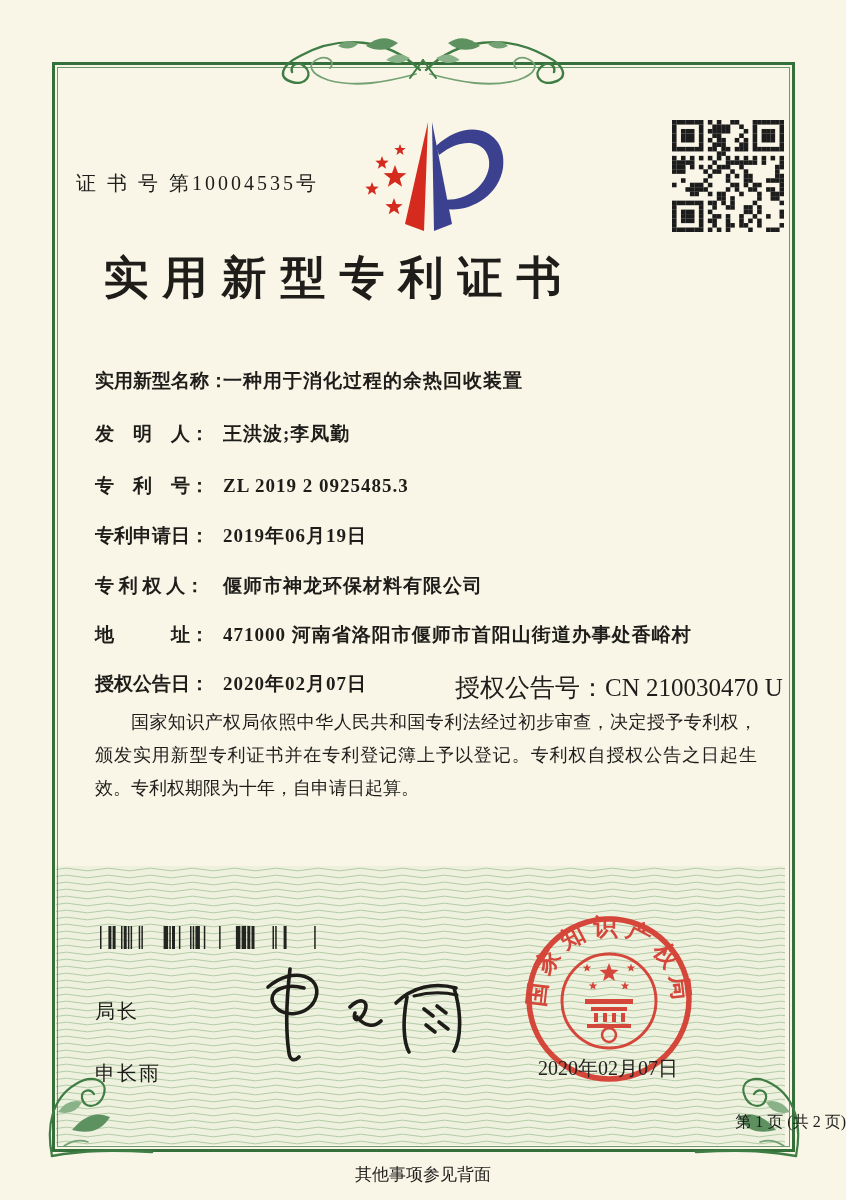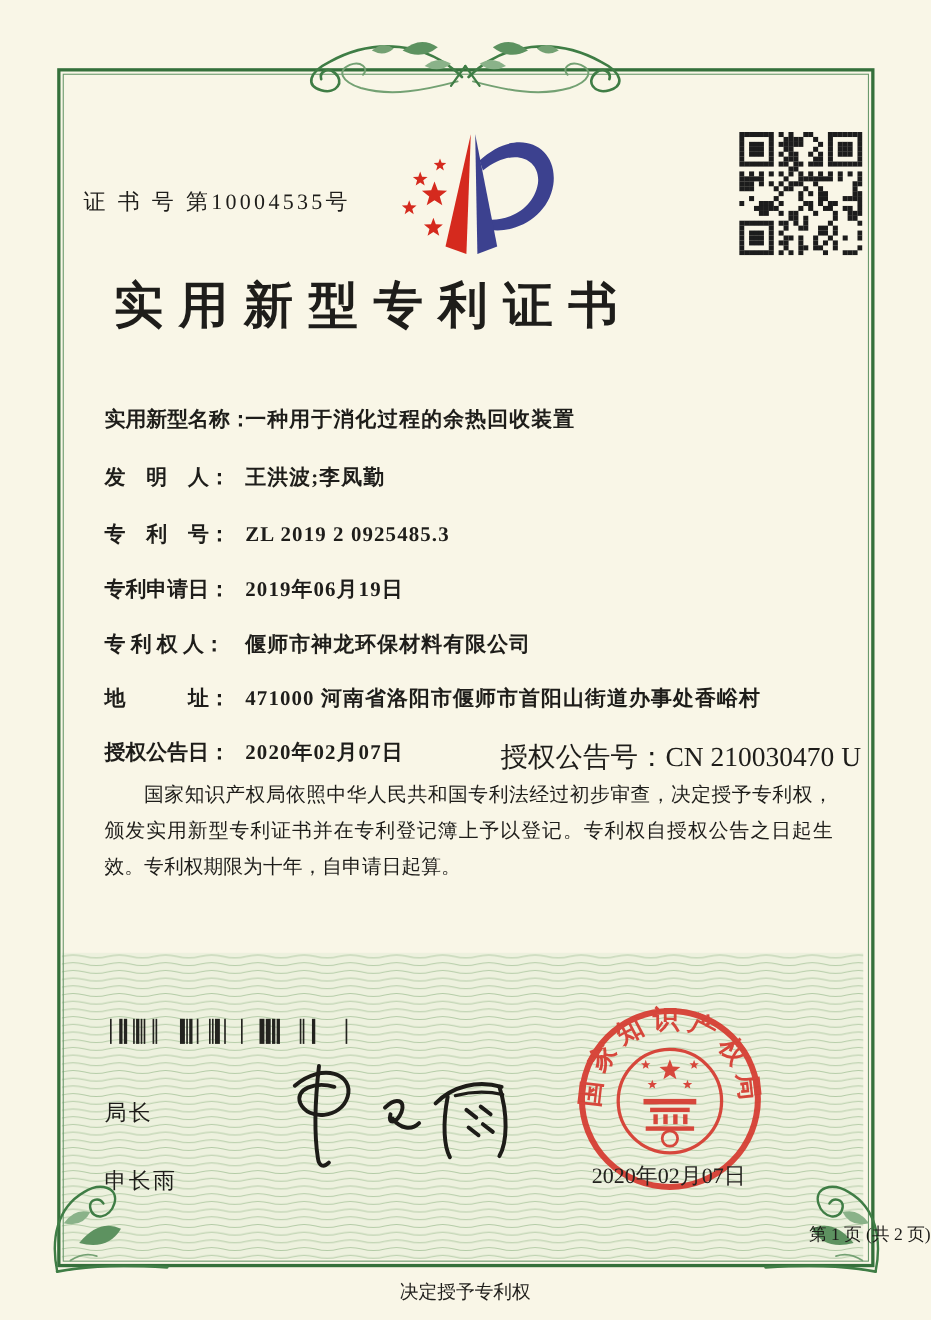--- a/index.html
+++ b/index.html
@@ -515,13 +515,13 @@
       <rect x="89" y="100" width="4" height="9"></rect>
       <rect x="98" y="100" width="4" height="9"></rect>
       <rect x="64" y="111" width="44" height="4"></rect>
     </g>
     <circle cx="86" cy="122" r="7" fill="none" stroke="#d5392e" stroke-width="2.5"></circle>
   </g>
 </svg>
 <div class="abs sealdate">2020年02月07日</div>
 
 <div class="abs pagefoot">第 1 页 (共 2 页)</div>
-<div class="abs backnote">决定授予专利权</div>
+<div class="abs backnote">其他事项参见背面</div>
 
 </body></html>

